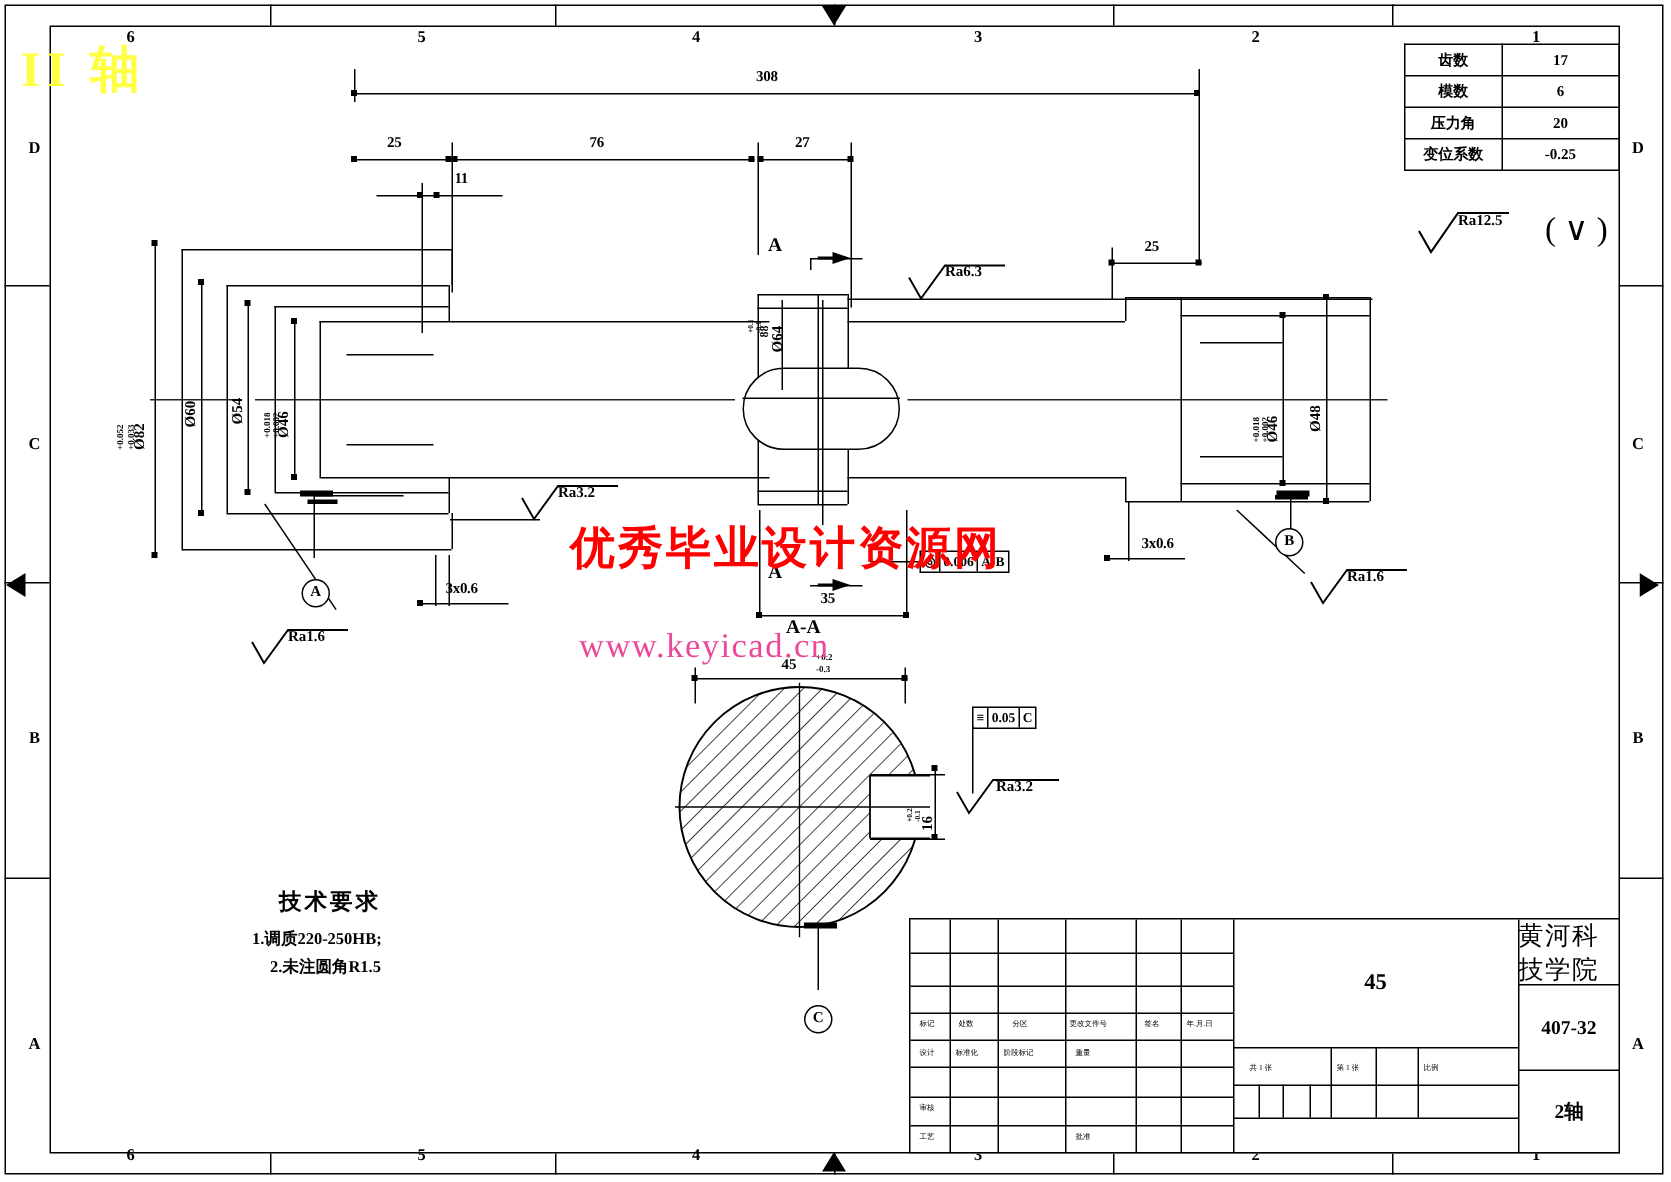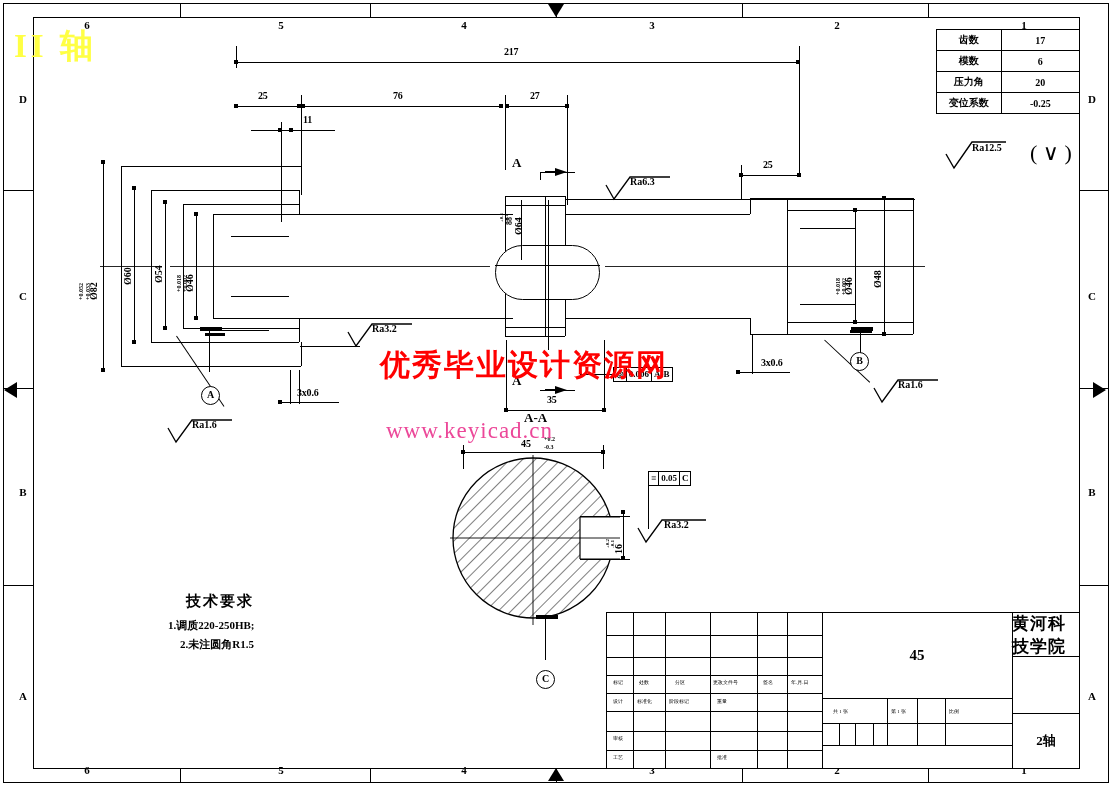--- a/index.html
+++ b/index.html
@@ -16,21 +16,21 @@
   .ln{background:#000;position:absolute;}
   .hl{height:1px;}
   .vl{width:1px;}
   .dim-txt{position:absolute;font-size:10px;font-weight:bold;font-family:"Liberation Serif",serif;
            background:#fff;padding:0 1px;white-space:nowrap;letter-spacing:-0.2px;}
   .tick{position:absolute;width:4px;height:4px;background:#000;}
   
   table.gt{border-collapse:collapse;font-size:10px;font-weight:bold;font-family:"Liberation Serif",serif;}
   table.gt td{border:1px solid #000;text-align:center;padding:1px 2px;}
   .tb-big{font-size:15px;font-weight:bold;}
-  .tb-school{font-size:17px;font-weight:bold;letter-spacing:1px;}
+  .tb-school{font-size:17px;font-weight:normal;letter-spacing:1px;}
   .tb-code{font-size:13px;font-weight:bold;}
   .tb-name{font-size:13px;font-weight:bold;}
   .tb-tiny{font-size:5px;color:#000;}
   
   .wm1{position:absolute;color:#ff0000;font-size:30px;font-weight:bold;font-family:"Liberation Serif",serif;letter-spacing:2px;}
   .wm2{position:absolute;color:#ec4899;font-size:23px;font-family:"Liberation Serif",serif;letter-spacing:1px;}
   .ytitle{position:absolute;color:#ffff44;font-size:33px;font-weight:bold;font-family:"Liberation Serif",serif;letter-spacing:4px;}
   .tech-h{position:absolute;font-size:15px;font-weight:bold;letter-spacing:2px;}
   .tech-l{position:absolute;font-size:11px;font-weight:bold;}
   .circ-lab{position:absolute;width:17px;height:17px;border:1.3px solid #000;border-radius:50%;
@@ -181,21 +181,21 @@
 <div class="ln hl" style="left:605px;top:266px;width:320px;opacity:0.85;"></div>
 
 <div class="ln hl" style="left:231px;top:236px;width:58px;"></div>
 <div class="ln hl" style="left:231px;top:296px;width:58px;"></div>
 
 <div class="ln hl" style="left:236px;top:62px;width:564px;"></div>
 <div class="tick" style="left:234px;top:60px;"></div>
 <div class="tick" style="left:796px;top:60px;"></div>
 <div class="ln vl" style="left:236px;top:46px;height:22px;"></div>
 <div class="ln vl" style="left:799px;top:46px;height:130px;"></div>
-<div class="dim-txt" style="left:503px;top:46px;">217</div>
+<div class="dim-txt" style="left:503px;top:46px;">308</div>
 
 <div class="ln hl" style="left:236px;top:106px;width:65px;"></div>
 <div class="tick" style="left:234px;top:104px;"></div>
 <div class="tick" style="left:297px;top:104px;"></div>
 <div class="dim-txt" style="left:257px;top:90px;">25</div>
 <div class="ln hl" style="left:303px;top:106px;width:200px;"></div>
 <div class="tick" style="left:301px;top:104px;"></div>
 <div class="tick" style="left:499px;top:104px;"></div>
 <div class="dim-txt" style="left:392px;top:90px;">76</div>
 <div class="ln hl" style="left:508px;top:106px;width:60px;"></div>
@@ -449,15 +449,16 @@
   <div class="ln vl" style="left:232px;top:110px;height:22px;"></div>
   <div class="ln vl" style="left:248px;top:110px;height:22px;"></div>
   <div class="ln vl" style="left:266px;top:110px;height:22px;"></div>
   <div class="abs tb-tiny" style="left:226px;top:95px;">共 1 张</div>
   <div class="abs tb-tiny" style="left:284px;top:95px;">第 1 张</div>
   <div class="abs tb-tiny" style="left:342px;top:95px;">比例</div>
   <div class="ln vl" style="left:405px;top:0;height:155px;"></div>
 
   <div class="abs tb-school" style="left:405px;top:0;width:68px;height:43px;display:flex;align-items:center;justify-content:center;">黄河科技学院</div>
   <div class="ln hl" style="left:405px;top:43px;width:68px;"></div>
+  <div class="abs tb-code" style="left:405px;top:43px;width:68px;height:57px;display:flex;align-items:center;justify-content:center;">407-32</div>
   <div class="ln hl" style="left:405px;top:100px;width:68px;"></div>
   <div class="abs tb-name" style="left:405px;top:100px;width:68px;height:55px;display:flex;align-items:center;justify-content:center;">2轴</div>
 </div>
 
 </body></html>

